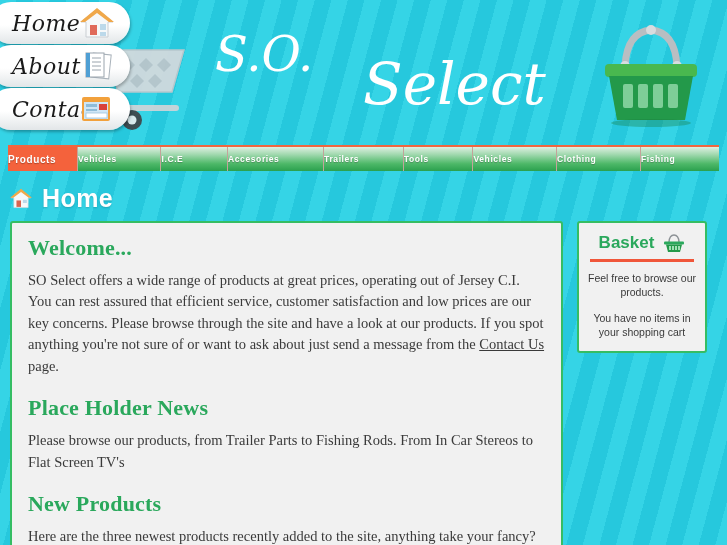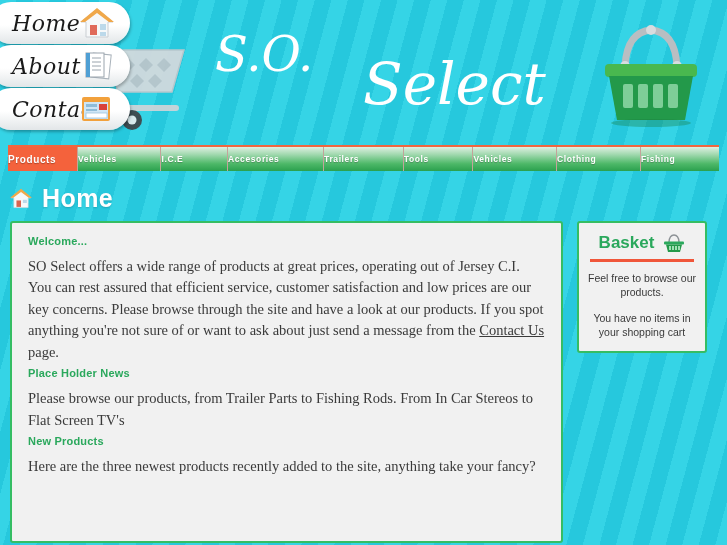--- a/index.html
+++ b/index.html
@@ -163,26 +163,27 @@
     border-radius: 3px;
   }
 
   #content {
     width: 553px;
     min-height: 322px;
     padding: 12px 16px 10px 16px;
   }
   #content h2 {
     margin: 0 0 9px 0;
-    font-size: 11px;
+    font-size: 22px;
     font-weight: bold;
     color: #2aa85c;
     letter-spacing: 0.2px;
-  }
-  #content h2.spaced { margin-top: 4px; }
+    font-family: Liberation Serif, serif;
+  }
+  #content h2.spaced { margin-top: 18px; }
   #content p {
     margin: 0;
     font-size: 14.5px;
     line-height: 1.48;
     color: #3a3a3a;
     font-family: Liberation Serif, serif;
   }
   #content a.inline-link {
     color: #3a3a3a;
     text-decoration: underline;

